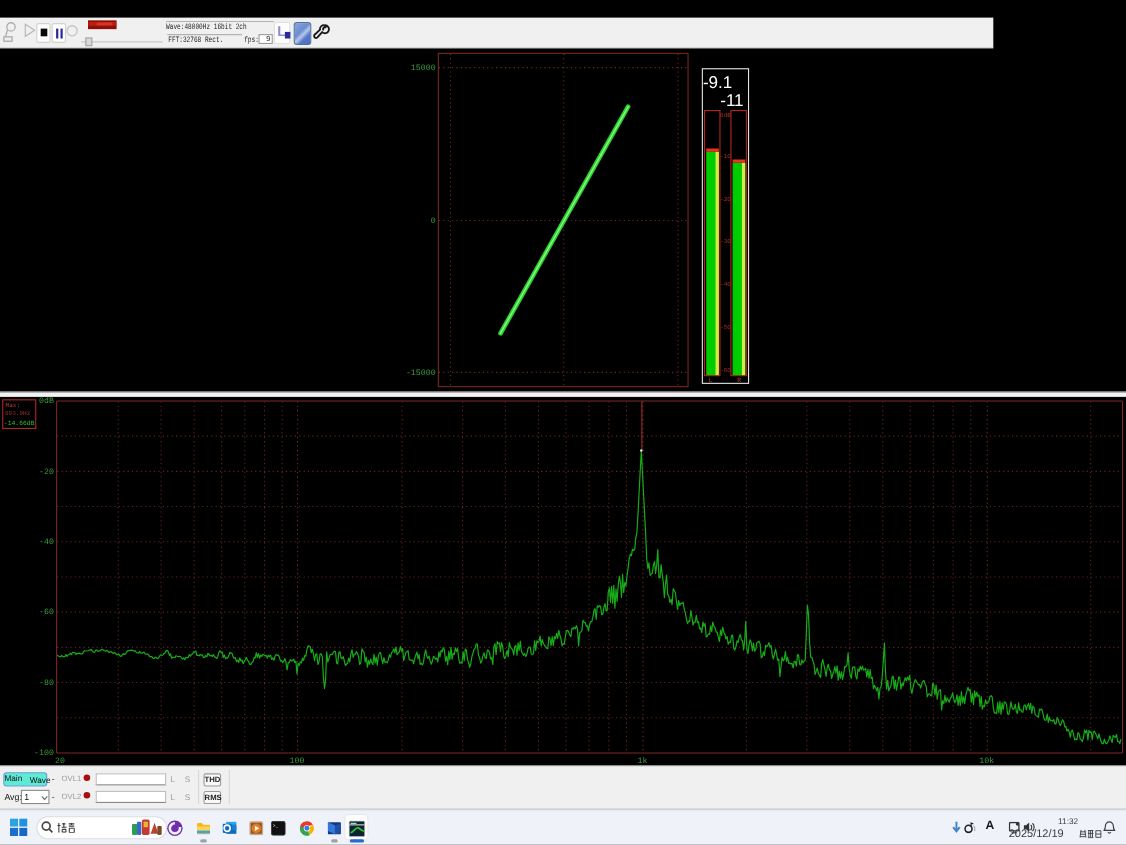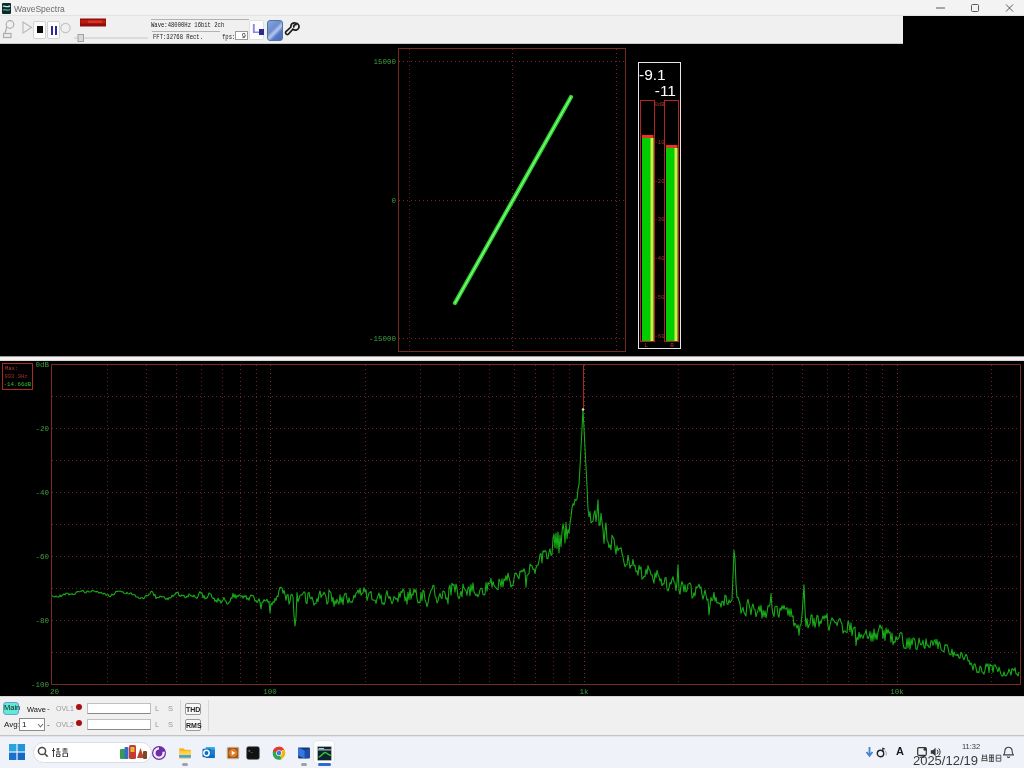--- a/index.html
+++ b/index.html
@@ -9,33 +9,20 @@
 #toolbar{left:0;top:16px;width:903px;height:28px;background:#f0f0f0;border-bottom:1px solid #c9c9c9}
 #splitter{left:0;top:356px;width:1024px;height:5px;background:#f2f2f2;border-top:1px solid #9a9a9a;border-bottom:1px solid #d8d8d8}
 #ctrlbar{left:0;top:696px;width:1024px;height:40px;background:#f0f0f0;border-top:1px solid #d5d5d5}
 #taskbar{left:0;top:736px;width:1024px;height:32px;background:#eff3f9;border-top:1px solid #e0e4ea}
 .tbtn{position:absolute;background:#fdfdfd;border:1px solid #d2d2d2;border-radius:2px}
 .mono{font-family:"Liberation Mono",monospace}
 </style></head>
 <body>
 <div id="root">
 
-<div class="abs" id="titlebar">
-  <svg class="abs" style="left:2px;top:3px" width="9" height="11">
-    <rect width="9" height="11" rx="1" fill="#0e2a2a"></rect>
-    <path d="M1,3.5 C2.5,2 4,5 8,3" stroke="#bfeee0" stroke-width="1.4" fill="none"></path>
-    <path d="M1,7 C3,5.5 5,8.5 8,6.5" stroke="#4fae9a" stroke-width="1.2" fill="none"></path>
-  </svg>
-  <div class="abs" style="left:14px;top:3.5px;font-size:8.5px;color:#6a6a6a">WaveSpectra</div>
-  <svg class="abs" style="left:928px;top:0" width="96" height="16">
-    <line x1="8" y1="8" x2="17" y2="8" stroke="#5a5a5a" stroke-width="1"></line>
-    <rect x="43.5" y="4.5" width="7" height="7" rx="1" fill="none" stroke="#5a5a5a"></rect>
-    <path d="M78,4.5 L85,11.5 M85,4.5 L78,11.5" stroke="#5a5a5a" stroke-width="1"></path>
-  </svg>
-</div>
 
 <div class="abs" id="toolbar">
   <svg class="abs" style="left:0;top:0" width="1024" height="27">
 
     <g stroke="#adadad" fill="none" stroke-width="1.2">
       <circle cx="10" cy="8.5" r="3.8"></circle>
       <path d="M6.8,11 L4.5,19"></path>
       <rect x="3.5" y="17.5" width="7.5" height="4" fill="#ededed"></rect>
     </g>
 
@@ -167,21 +154,21 @@
 <text x="270" y="333" text-anchor="middle" font-family="Liberation Mono" font-size="7.5" fill="#3f9f3f">100</text>
 <text x="584" y="333" text-anchor="middle" font-family="Liberation Mono" font-size="7.5" fill="#3f9f3f">1k</text>
 <text x="897" y="333" text-anchor="middle" font-family="Liberation Mono" font-size="7.5" fill="#3f9f3f">10k</text>
 <rect x="2.5" y="2.5" width="30" height="26" fill="#000" stroke="#aa2a24" stroke-width="1"></rect>
 <text x="5" y="9" font-family="Liberation Mono" font-size="5.5" fill="#b43c32">Max:</text>
 <text x="4.5" y="16.5" font-family="Liberation Mono" font-size="5.5" fill="#9c332b">993.9Hz</text>
 <text x="3.5" y="25" font-family="Liberation Mono" font-size="5.8" fill="#2fbf2f">-14.66dB</text>
 </svg>
 
 <div class="abs" id="ctrlbar">
-  <div class="abs" style="left:3px;top:5px;width:16px;height:13px;border:1.5px solid #68a0d8;border-radius:3px;background:#5eead4;font-size:7.5px;color:#1a1a1a;text-align:right;line-height:10px">Main</div>
+  <div class="abs" style="left:3px;top:5px;width:40px;height:13px;border:1.5px solid #68a0d8;border-radius:3px;background:#5eead4;font-size:7.5px;color:#1a1a1a;text-align:left;line-height:10px">Main</div>
   <div class="abs" style="left:27px;top:7.5px;font-size:7.5px;color:#111">Wave</div>
   <div class="abs" style="left:47px;top:7px;font-size:8px;color:#333">-</div>
   <div class="abs" style="left:56px;top:7.5px;font-size:7px;color:#9a9a9a">OVL1</div>
   <div class="abs" style="left:76px;top:7px;width:6px;height:6px;border-radius:50%;background:#a80f0f"></div>
   <div class="abs" style="left:87px;top:6px;width:64px;height:11px;background:#fff;border:1px solid #c0c0c0;border-bottom-color:#888"></div>
   <div class="abs" style="left:155px;top:7px;font-size:7.5px;color:#999">L</div>
   <div class="abs" style="left:168px;top:7px;font-size:7.5px;color:#999">S</div>
   <div class="abs" style="left:180px;top:3px;width:1px;height:31px;background:#d8d8d8"></div>
   <div class="abs" style="left:185px;top:6px;width:16px;height:12px;background:#f8f8f8;border:1px solid #9a9a9a;border-radius:2px;font-size:7px;font-weight:bold;color:#222;text-align:center;line-height:11px">THD</div>
   <div class="abs" style="left:4px;top:22.5px;font-size:8px;color:#111">Avg:</div>
@@ -297,21 +284,21 @@
 <svg class="abs" style="left:917px;top:10px" width="11" height="11">
 <rect x="0.7" y="0.7" width="8.6" height="7.6" rx="1" fill="none" stroke="#333" stroke-width="1.2"></rect>
 <circle cx="8" cy="2.2" r="1.5" fill="#333"></circle>
 <line x1="2.5" y1="10.2" x2="7.5" y2="10.2" stroke="#333" stroke-width="1.2"></line>
 </svg>
 <svg class="abs" style="left:930px;top:10px" width="11" height="10">
 <path d="M0.8,3.2 h2 L5.6,0.8 V9.2 L2.8,6.8 h-2 Z" fill="#333"></path>
 <path d="M7,2.8 a3,3 0 0 1 0,4.4 M8.6,1.4 a5,5 0 0 1 0,7.2" stroke="#333" stroke-width="1" fill="none"></path>
 </svg>
 <div class="abs" style="left:941px;top:5px;width:60px;text-align:center;font-size:7.5px;color:#3a3a3a">11:32</div>
-<div class="abs" style="left:906px;top:16px;width:72px;text-align:right;font-size:13px;color:#3a3a3a">2025/12/19</div>
+<div class="abs" style="left:906px;top:16px;width:72px;text-align:center;font-size:10px;color:#3a3a3a">2025/12/19</div>
 <svg class="abs" style="left:981px;top:16.5px" width="21" height="8" stroke="#404040" stroke-width="0.85">
 <path d="M1,2.2 h5 M1,4.4 h5 M1,6.6 h5 M1.8,0.4 l-1,7 M5.2,0.4 l1,7"></path>
 <path d="M8,1 h5 M8,3.6 h5 M8,7.6 h5 M8.8,1 v6.6 M12.2,1 v6.6 M10.5,1 v6.6"></path>
 <path d="M15.2,1.2 h4.6 M15.2,4.2 h4.6 M15.2,7.2 h4.6 M15.2,1.2 v6 M19.8,1.2 v6"></path>
 </svg>
 <svg class="abs" style="left:1003px;top:9px" width="11" height="13">
 <path d="M5.5,1.2 a3.6,3.6 0 0 1 3.6,3.6 c0,2.6 0.7,3.5 1.3,4.1 h-9.8 c0.6,-0.6 1.3,-1.5 1.3,-4.1 a3.6,3.6 0 0 1 3.6,-3.6 Z" fill="none" stroke="#404040" stroke-width="1.1"></path>
 <path d="M4.2,10.5 a1.4,1.4 0 0 0 2.6,0" fill="none" stroke="#404040" stroke-width="1.1"></path>
 </svg>
 </div>

